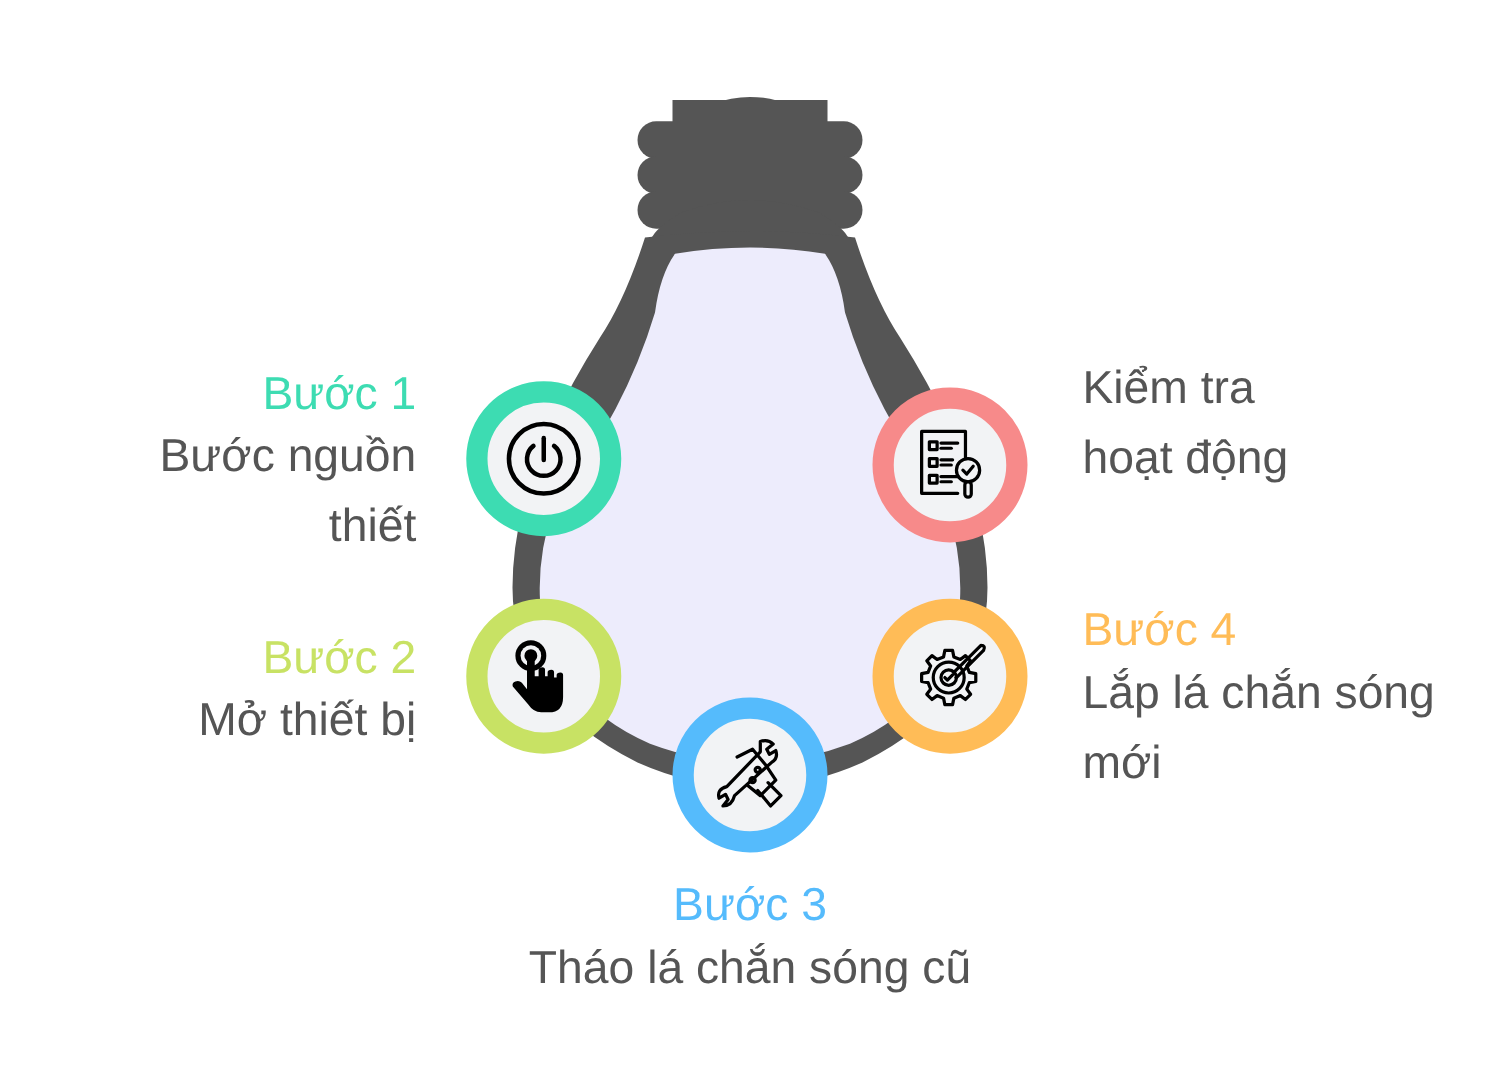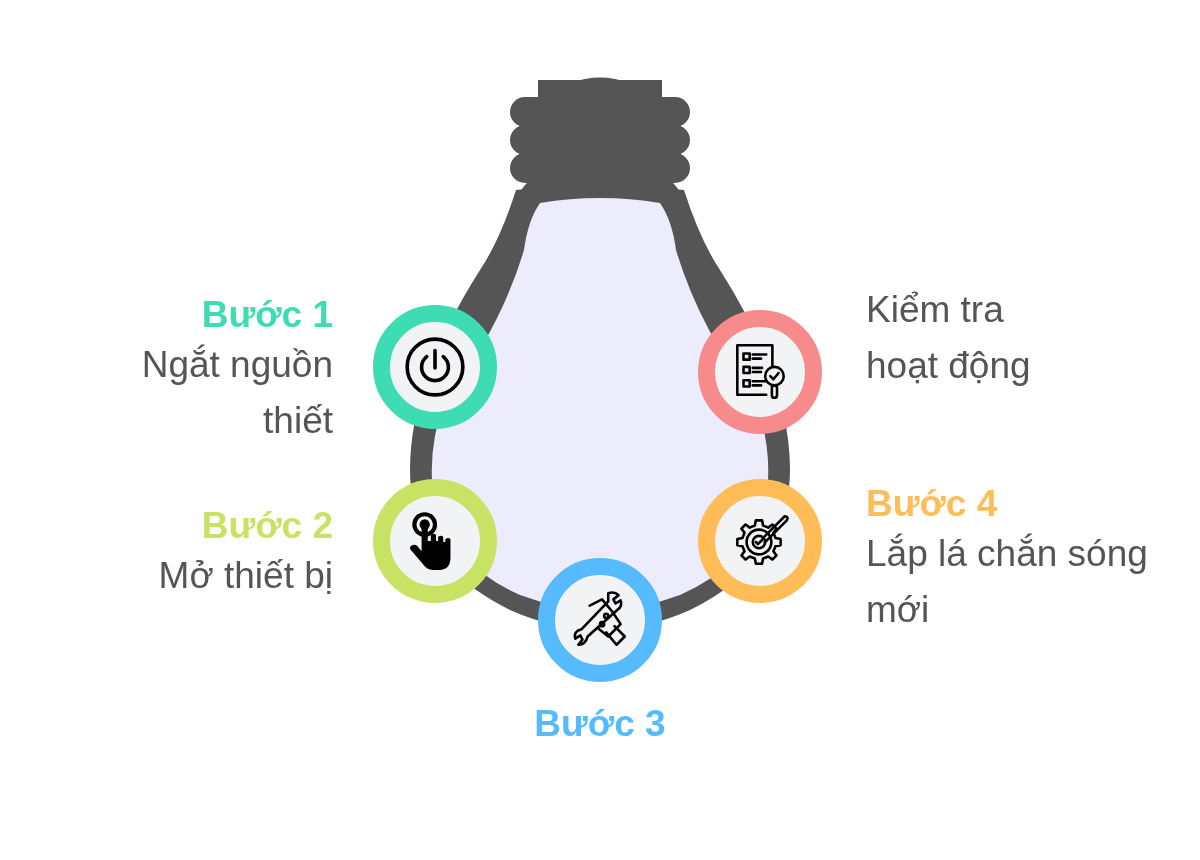--- a/index.html
+++ b/index.html
@@ -1,19 +1,19 @@
 <!DOCTYPE html>
 <html><head>
 <meta charset="utf-8">
 <style>
   html, body { margin:0; padding:0; background:#ffffff; }
   body { width:1200px; height:860px; position:relative; overflow:hidden; font-family:"Liberation Sans", "DejaVu Sans", sans-serif; }
   svg.bulb { position:absolute; left:0; top:0; }
   .step { position:absolute; }
-  .step .title { font-weight:700; font-size:37px; line-height:44px; }
+  .step .title { font-weight:400; font-size:37px; line-height:44px; }
   .step .desc { font-size:37px; line-height:56px; color:#555555; }
   .left { text-align:right; }
   .right { text-align:left; }
   .center { text-align:center; }
   .circle { position:absolute; width:124px; height:124px; border-radius:50%; box-sizing:border-box; border:17px solid #000; background:#f2f3f5; display:flex; align-items:center; justify-content:center; }
   .circle svg { width:66px; height:66px; }
 </style>
 </head>
 <body>
 
@@ -88,31 +88,32 @@
     <line x1="25" y1="41" x2="38" y2="41"></line>
     <line x1="25" y1="45" x2="33" y2="45"></line>
     <circle cx="46" cy="36" r="9"></circle>
     <path d="M42 36 L45 39 L50 33"></path>
     <rect x="43.5" y="45" width="5" height="12" rx="2.5"></rect>
   </svg>
 </div>
 
 <div class="step left" style="right:867px; top:293px;">
   <div class="title" style="color:#3ddcb2;">Bước 1</div>
-  <div class="desc">Ngắt nguồn</div>
+  <div class="desc">Bước nguồn</div>
   <div class="desc">thiết</div>
 </div>
 
 <div class="step left" style="right:867px; top:504px;">
   <div class="title" style="color:#c8e264;">Bước 2</div>
   <div class="desc">Mở thiết bị</div>
 </div>
 
 <div class="step center" style="left:350px; width:500px; top:702px;">
   <div class="title" style="color:#55bbfc;">Bước 3</div>
+  <div class="desc">Tháo lá chắn sóng cũ</div>
 </div>
 
 <div class="step right" style="left:866px; top:482px;">
   <div class="title" style="color:#ffbc57;">Bước 4</div>
   <div class="desc">Lắp lá chắn sóng</div>
   <div class="desc">mới</div>
 </div>
 
 <div class="step right" style="left:866px; top:282px;">
   <div class="desc">Kiểm tra</div>

